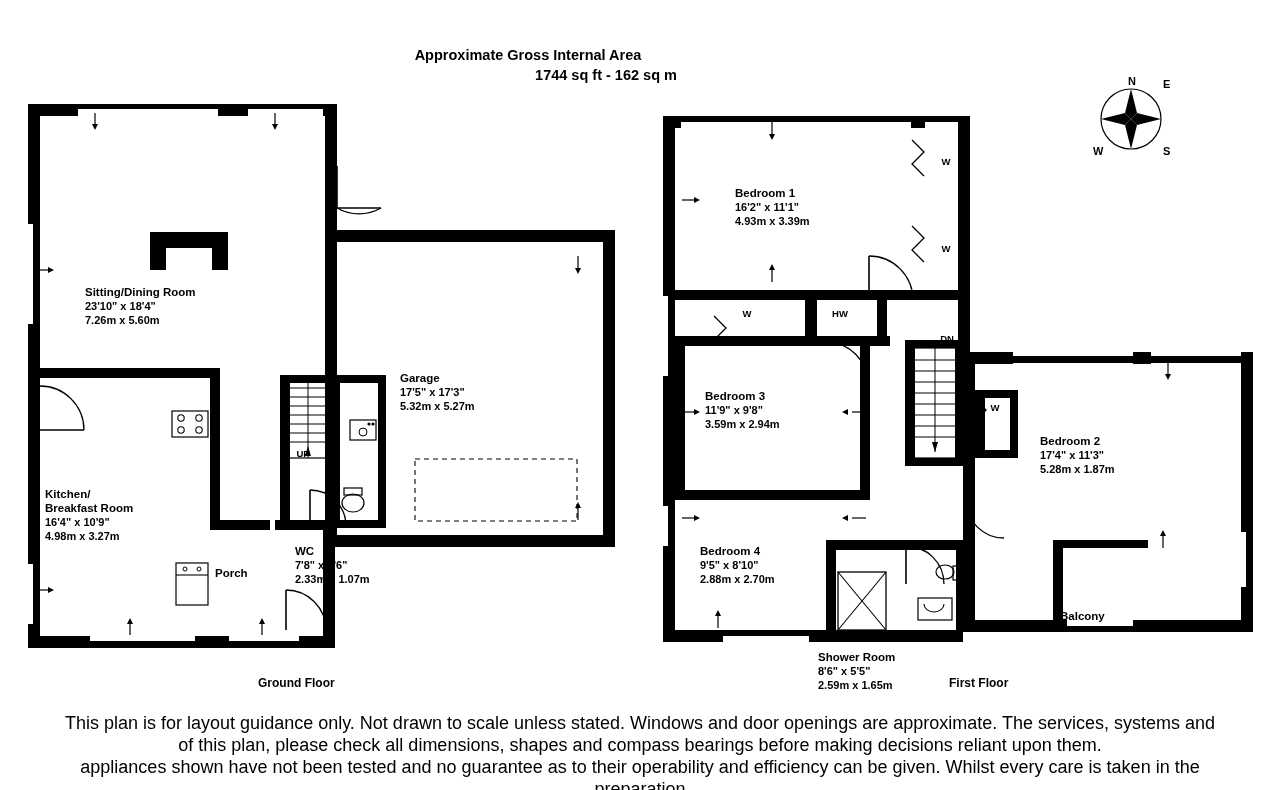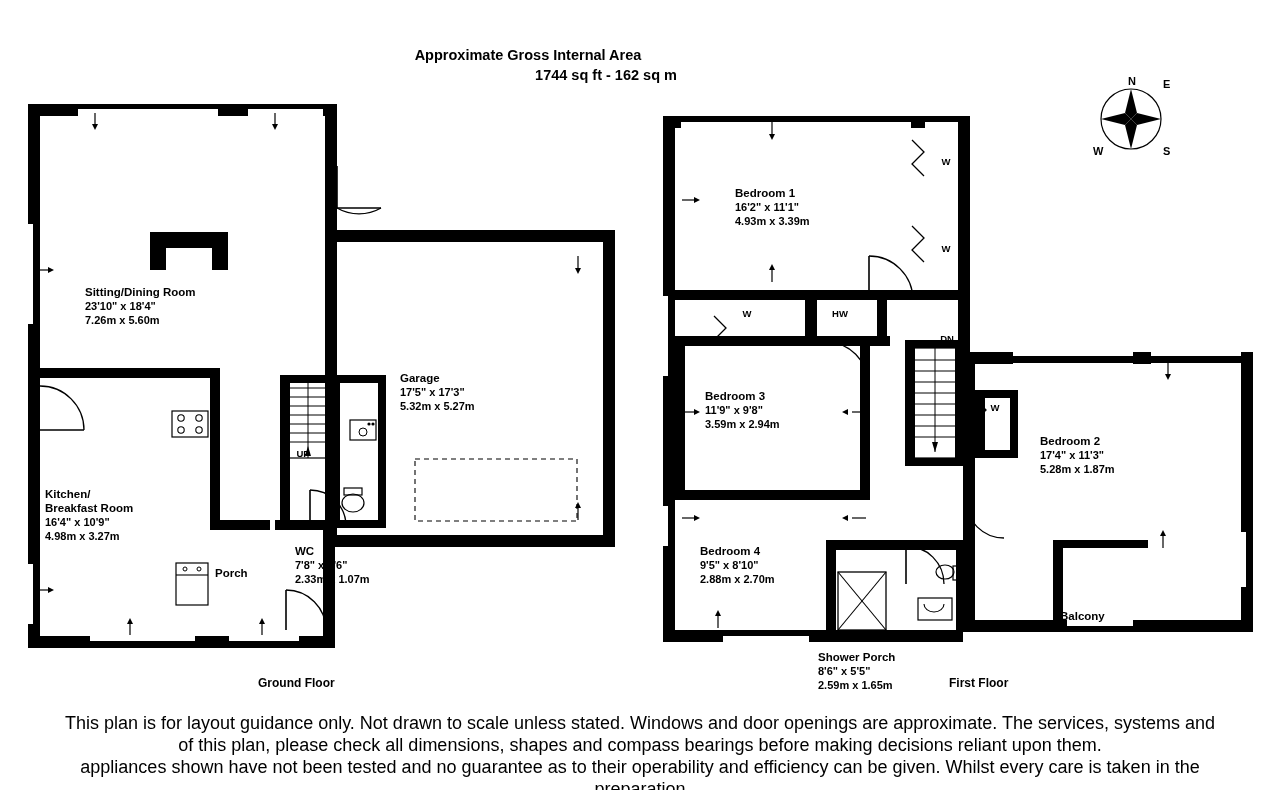--- a/index.html
+++ b/index.html
@@ -419,21 +419,21 @@
     <div class="d2">3.59m x 2.94m</div>
   </div>
 
   <div class="room" style="left:700px; top:544px; width:150px;">
     <div class="nm">Bedroom 4</div>
     <div class="d1">9'5" x 8'10"</div>
     <div class="d2">2.88m x 2.70m</div>
   </div>
 
   <div class="room" style="left:818px; top:650px; width:155px;">
-    <div class="nm">Shower Porch</div>
+    <div class="nm">Shower Room</div>
     <div class="d1">8'6" x 5'5"</div>
     <div class="d2">2.59m x 1.65m</div>
   </div>
 
   <div class="room" style="left:1060px; top:609px; width:105px;">
     <div class="nm">Balcony</div>
   </div>
 
   <div class="tag" style="left:936px; top:333px; width:22px;">DN</div>
   <div class="tag" style="left:936px; top:156px; width:20px;">W</div>

